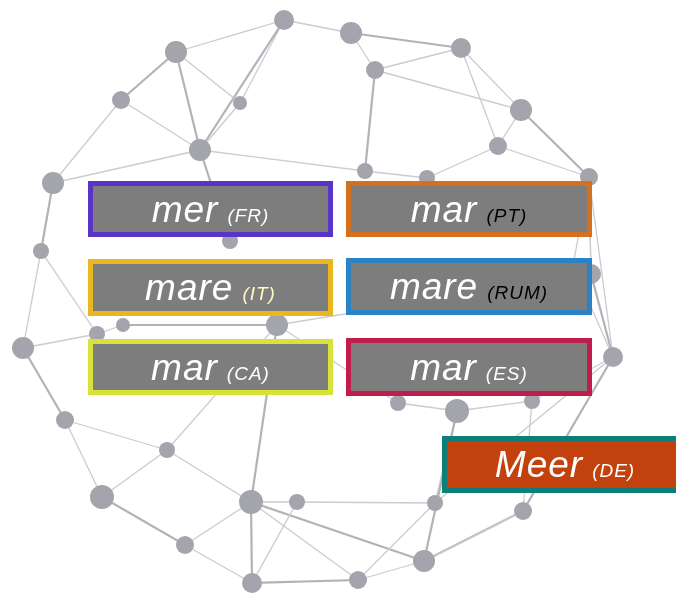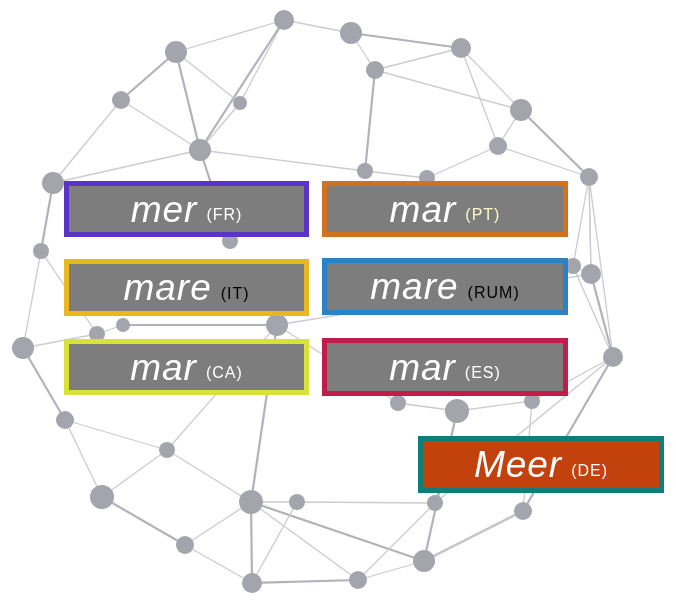--- a/index.html
+++ b/index.html
@@ -10,32 +10,34 @@
   #labels{position:absolute;left:0;top:0;width:676px;height:600px;}
   .label-box{
     position:absolute;
     box-sizing:border-box;
     border-style:solid;
     border-width:5px;
     display:flex;
     align-items:center;
     justify-content:center;
     gap:9px;
+    margin-left:24px;
   }
   .word{
     font-style:italic;
     font-weight:300;
     font-size:37px;
     color:#ffffff;
     letter-spacing:1px;
     line-height:1;
   }
   .code{
+    font-style:italic;
     font-weight:300;
-    font-size:16px;
+    font-size:19px;
     color:#ffffff;
     letter-spacing:1px;
     line-height:1;
     margin-top:12px;
   }
 </style>
 </head>
 <body>
 
 <div id="stage">
@@ -147,25 +149,25 @@
       <circle cx="358" cy="580" r="9" fill="#a4a4ac"></circle>
       <circle cx="252" cy="583" r="10" fill="#a4a4ac"></circle>
     </svg>
   <div id="labels">
       <div class="label-box" style="left: 64px; top: 181px; width: 245px; height: 56px; border-color: rgb(90, 52, 198); background: rgb(125, 125, 125);">
         <span class="word" style="color: rgb(255, 255, 255);">mer</span>
         <span class="code" style="color: rgb(255, 255, 255);">(FR)</span>
       </div>
       <div class="label-box" style="left: 322px; top: 181px; width: 246px; height: 56px; border-color: rgb(210, 113, 31); background: rgb(125, 125, 125);">
         <span class="word" style="color: rgb(255, 255, 255);">mar</span>
-        <span class="code" style="color: #fef9c3;">(PT)</span>
+        <span class="code" style="color: #000000;">(PT)</span>
       </div>
       <div class="label-box" style="left: 64px; top: 259px; width: 245px; height: 57px; border-color: rgb(234, 183, 30); background: rgb(125, 125, 125);">
         <span class="word" style="color: rgb(255, 255, 255);">mare</span>
-        <span class="code" style="color: #000000;">(IT)</span>
+        <span class="code" style="color: #fef9c3;">(IT)</span>
       </div>
       <div class="label-box" style="left: 322px; top: 258px; width: 246px; height: 57px; border-color: rgb(43, 131, 198); background: rgb(125, 125, 125);">
         <span class="word" style="color: rgb(255, 255, 255);">mare</span>
         <span class="code" style="color: #000000;">(RUM)</span>
       </div>
       <div class="label-box" style="left: 64px; top: 339px; width: 245px; height: 56px; border-color: rgb(217, 226, 58); background: rgb(125, 125, 125);">
         <span class="word" style="color: rgb(255, 255, 255);">mar</span>
         <span class="code" style="color: rgb(255, 255, 255); text-align: center;">(CA)</span>
       </div>
       <div class="label-box" style="left: 322px; top: 338px; width: 246px; height: 58px; border-color: rgb(192, 29, 77); background: rgb(125, 125, 125);">

